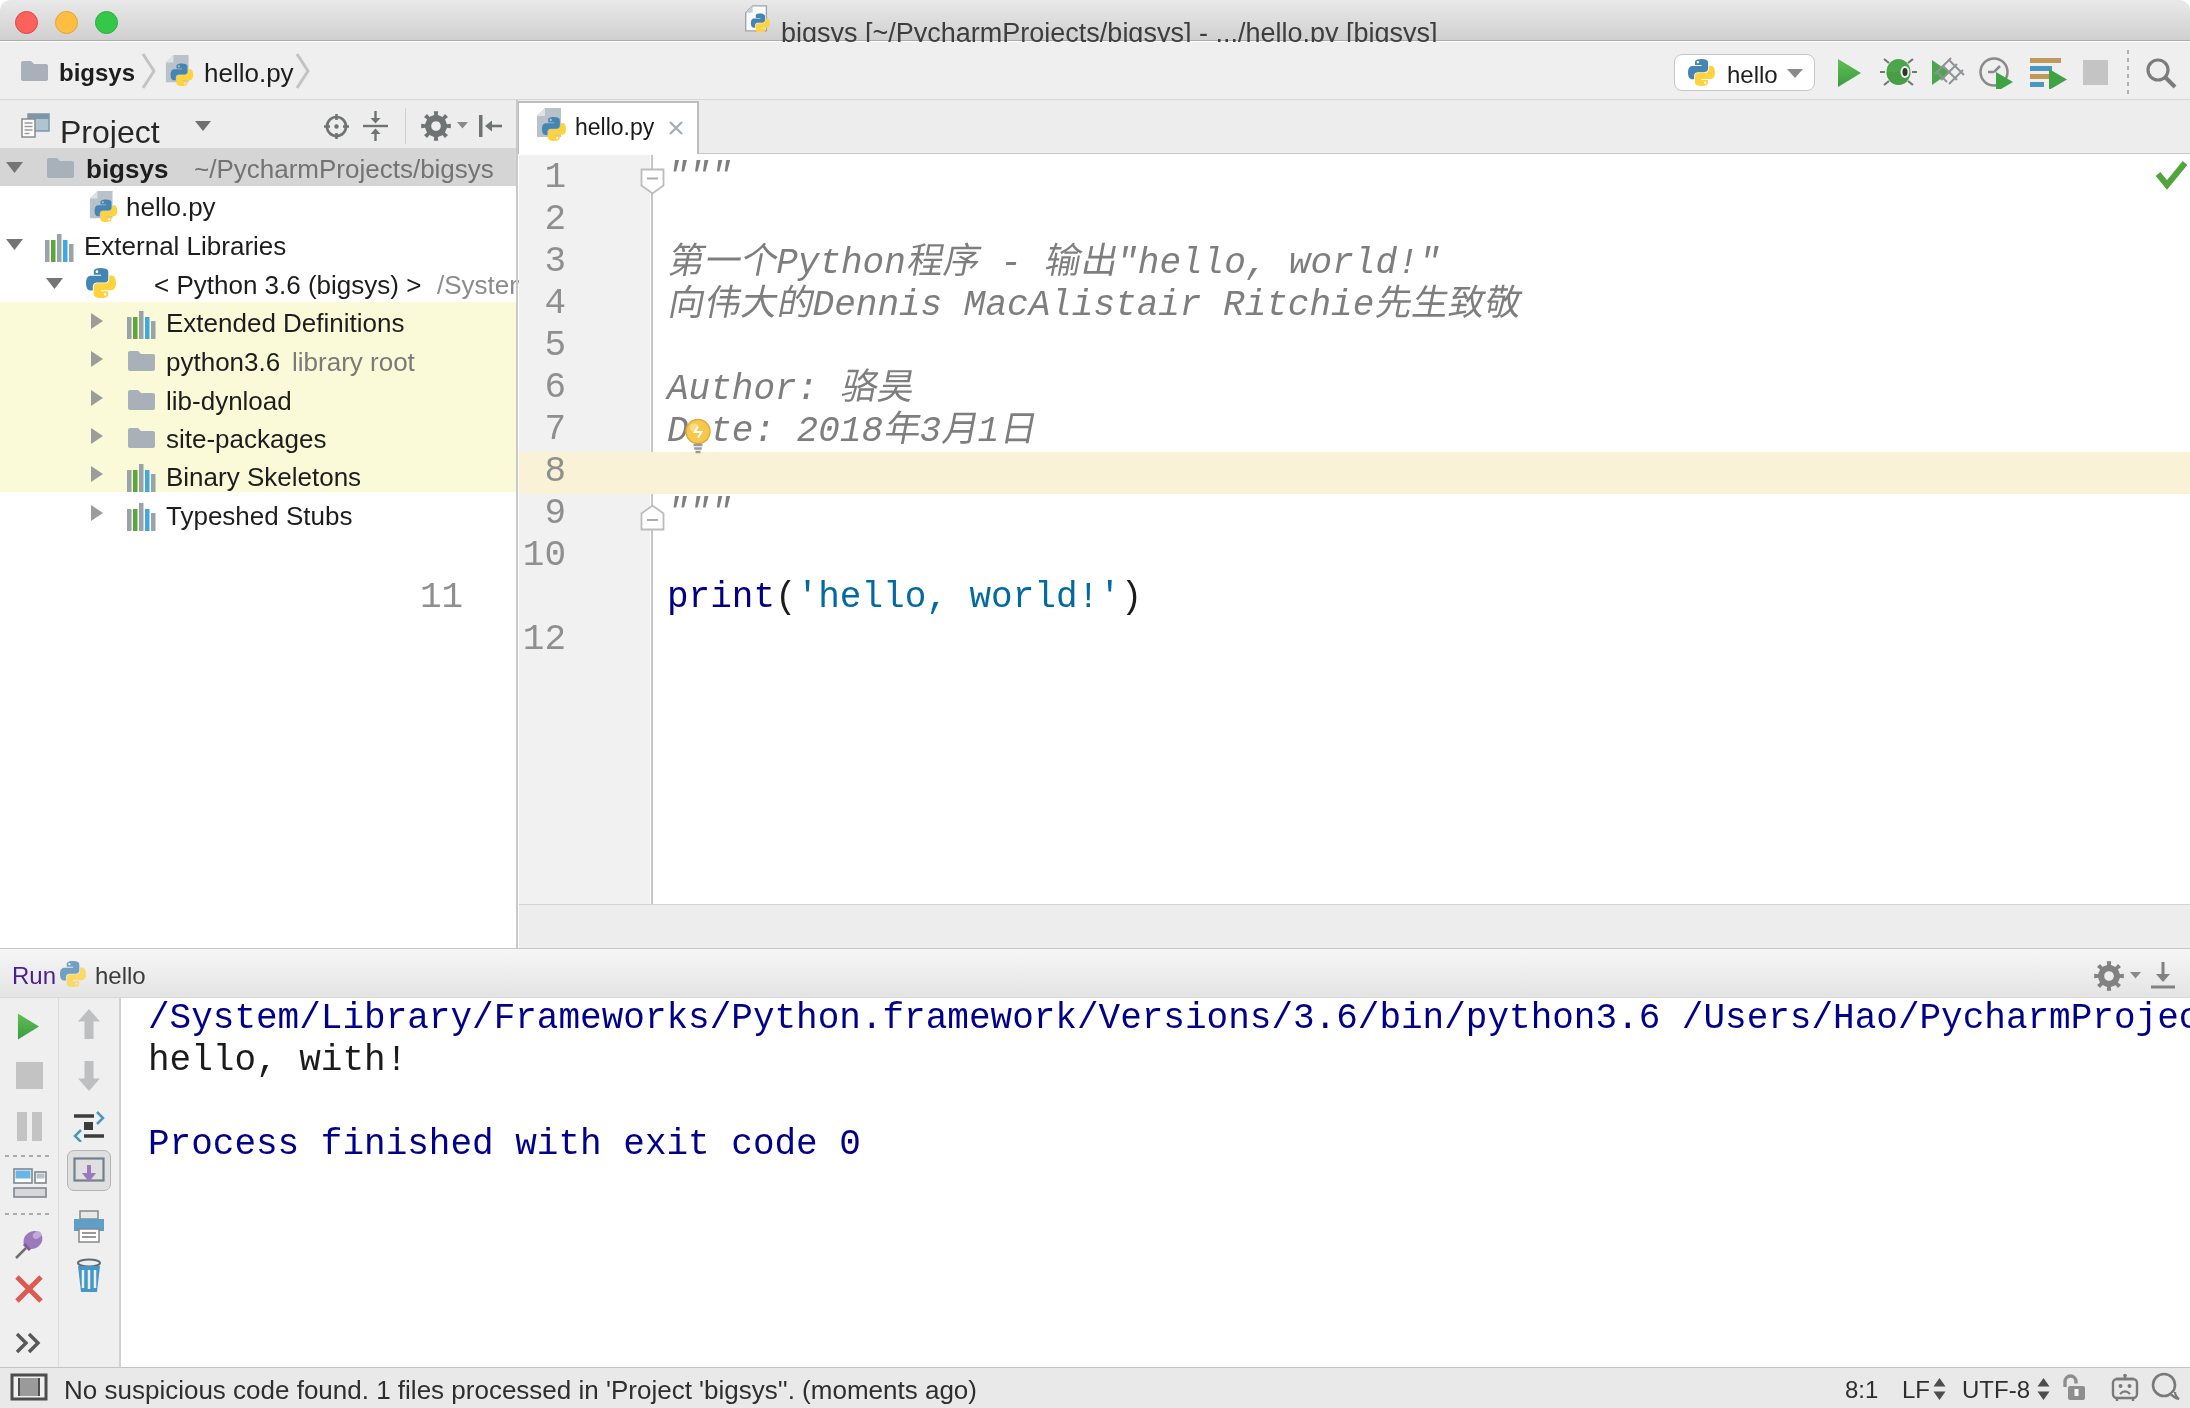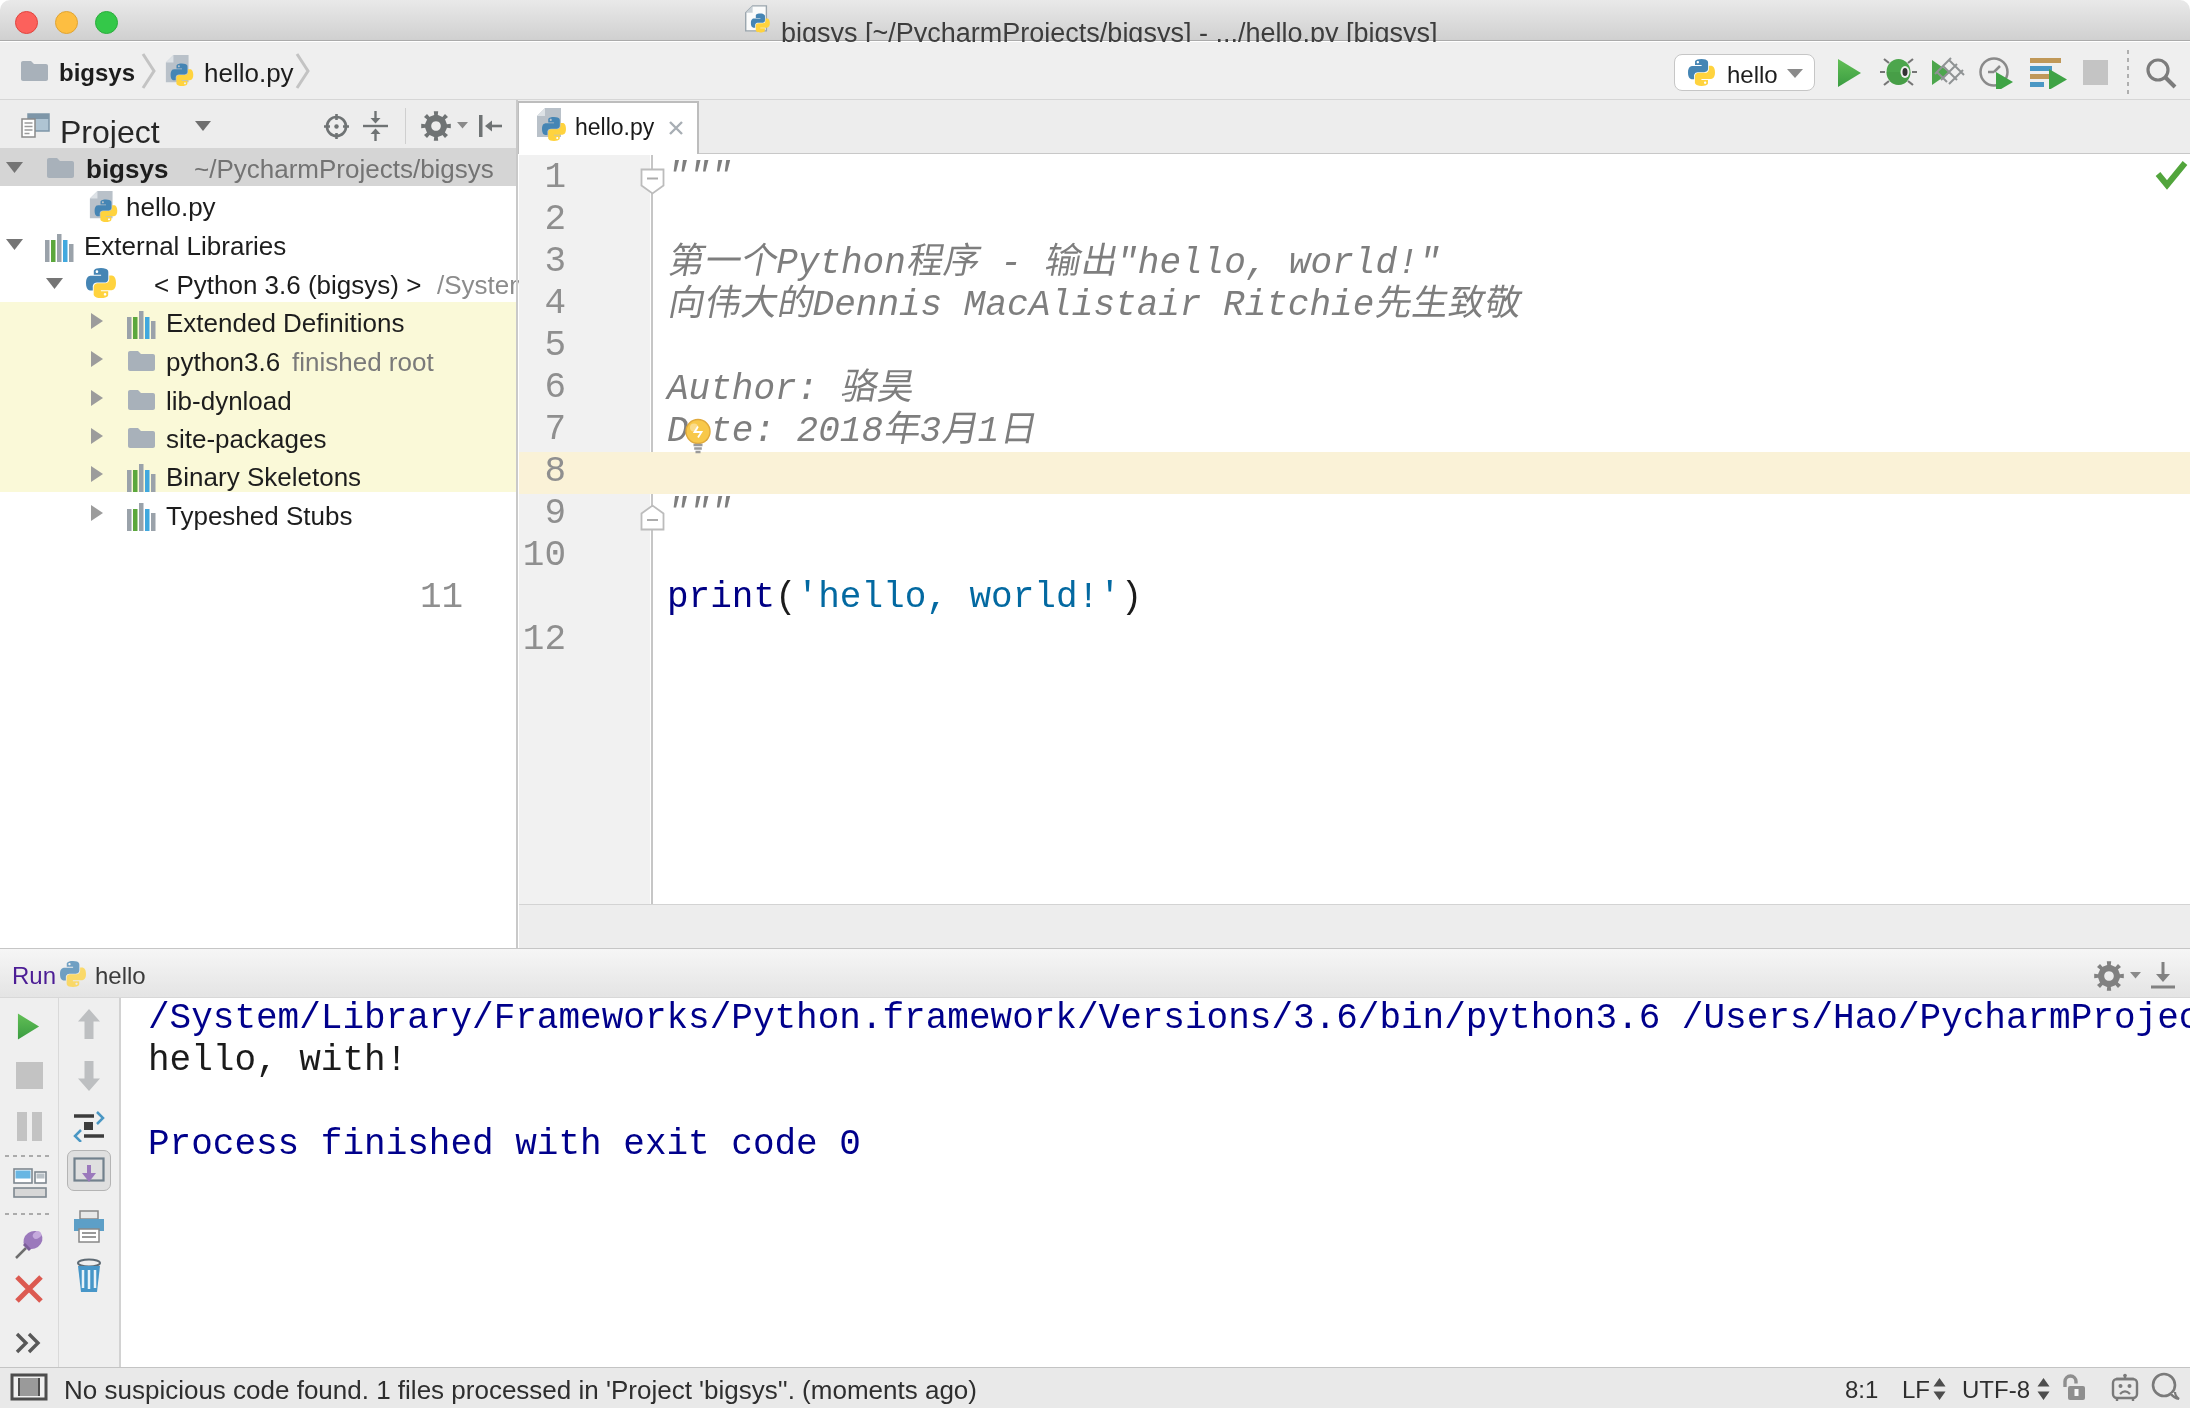--- a/index.html
+++ b/index.html
@@ -189,21 +189,21 @@
     <rect x="24" y="12" width="4.5" height="18" fill="#9AA2AA"></rect>
   </svg>
 <div class="abs ui" style="left:166px;top:308px;white-space:pre;">Extended Definitions</div>
 <svg class="abs" style="left:91px;top:351px" width="12" height="16" viewBox="0 0 12 16">
     <path fill="#9C9C9C" d="M0 0l12 8-12 8z"></path>
   </svg>
 <svg class="abs" style="left:127px;top:349px" width="28" height="24" viewBox="0 0 28 24">
     <path fill="#A8B1BA" d="M1 4c0-1.1.9-2 2-2h8l3 3h12c1.1 0 2 .9 2 2v13c0 1.1-.9 2-2 2H3c-1.1 0-2-.9-2-2z"></path>
   </svg>
 <div class="abs ui" style="left:166px;top:347px;white-space:pre;">python3.6</div>
-<div class="abs ui" style="left:292px;top:347px;white-space:pre;color:#7A7A7A">finished root</div>
+<div class="abs ui" style="left:292px;top:347px;white-space:pre;color:#7A7A7A">library root</div>
 <svg class="abs" style="left:91px;top:390px" width="12" height="16" viewBox="0 0 12 16">
     <path fill="#9C9C9C" d="M0 0l12 8-12 8z"></path>
   </svg>
 <svg class="abs" style="left:127px;top:388px" width="28" height="24" viewBox="0 0 28 24">
     <path fill="#A8B1BA" d="M1 4c0-1.1.9-2 2-2h8l3 3h12c1.1 0 2 .9 2 2v13c0 1.1-.9 2-2 2H3c-1.1 0-2-.9-2-2z"></path>
   </svg>
 <div class="abs ui" style="left:166px;top:386px;white-space:pre;text-align:center;">lib-dynload</div>
 <svg class="abs" style="left:91px;top:428px" width="12" height="16" viewBox="0 0 12 16">
     <path fill="#9C9C9C" d="M0 0l12 8-12 8z"></path>
   </svg>

